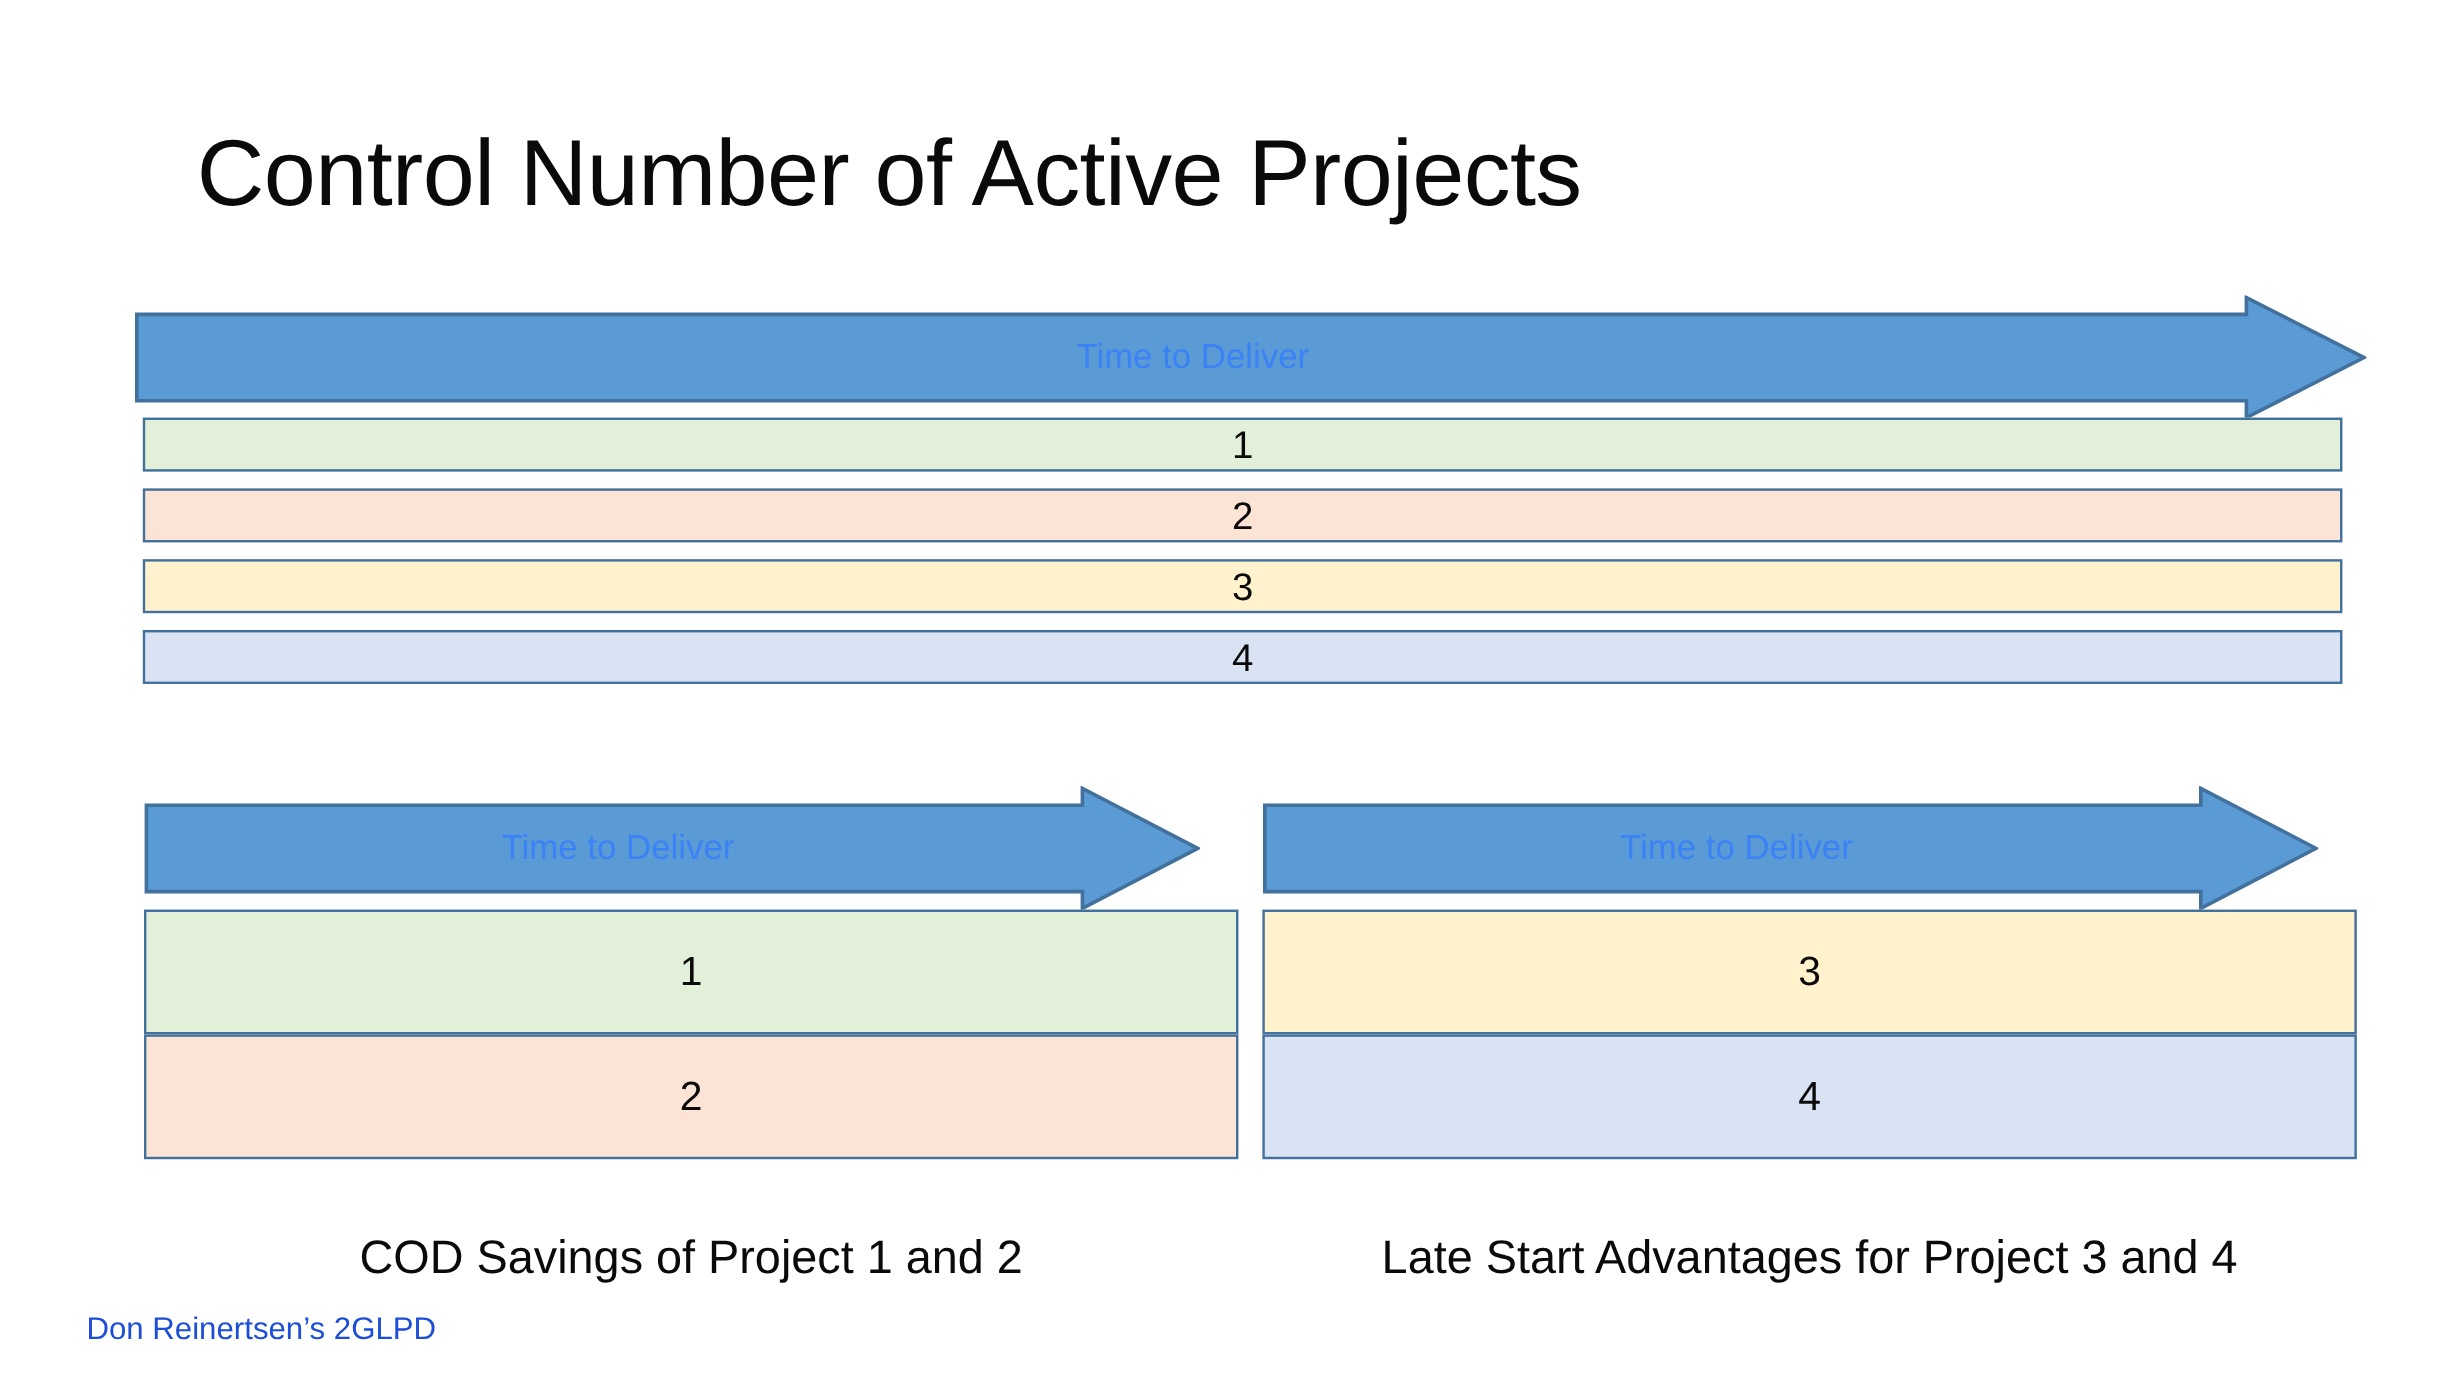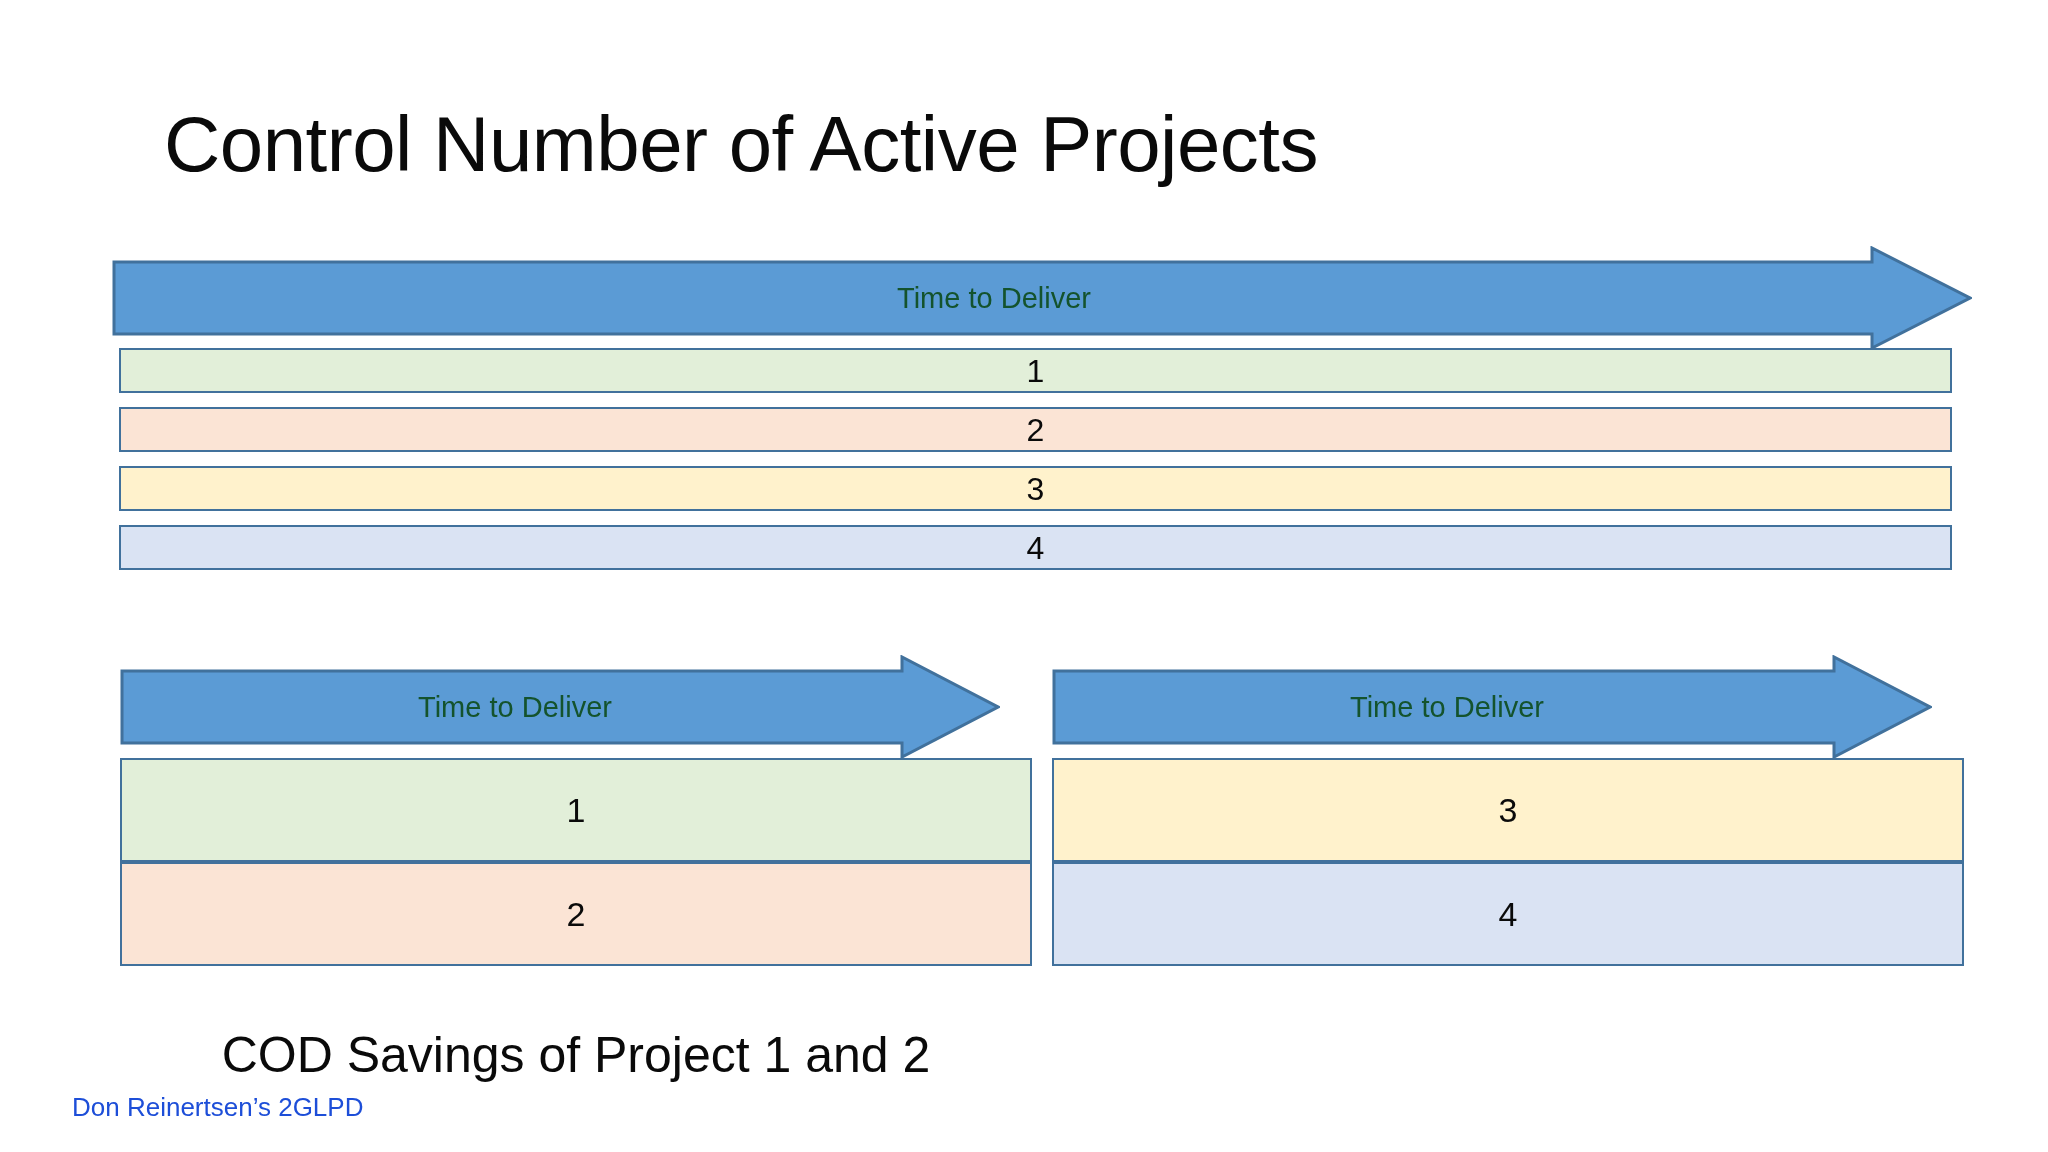--- a/index.html
+++ b/index.html
@@ -17,21 +17,21 @@
     color:#0a0a0a;white-space:nowrap;letter-spacing:-0.5px;
     font-family:"Liberation Sans",sans-serif;
   }
 
   
   .arrow{position:absolute;}
   .arrow svg{display:block;width:100%;height:100%;}
   .arrow .arrow-label{
     position:absolute;left:0;top:0;right:0;bottom:0;
     display:flex;align-items:center;justify-content:center;
-    color:#14532d;font-size:29px;font-weight:400;
+    color:#3b82f6;font-size:29px;font-weight:400;
     font-family:"Liberation Sans",sans-serif;
     pointer-events:none;
   }
   .arrow.a-top .arrow-label{justify-content:center;padding-right:96px;}
   .arrow.a-small .arrow-label{justify-content:center;padding-right:90px;}
 
   
   .bar{
     position:absolute;
     border:2px solid #41719C;
@@ -49,21 +49,21 @@
     box-sizing:border-box;
     display:flex;align-items:center;justify-content:center;
     color:#0a0a0a;
     font-family:"Liberation Sans",sans-serif;
   }
   .pbox .num{font-size:34px;line-height:1;}
 
   
   .caption{
     position:absolute;
-    font-size:50px;line-height:1.1;color:#0a0a0a;
+    font-size:39px;line-height:1.1;color:#0a0a0a;
     font-weight:400;white-space:nowrap;text-align:center;
     font-family:"Liberation Sans",sans-serif;
   }
   .footer{
     position:absolute;left:60px;top:1092px;
     font-size:26px;color:#1d4ed8;white-space:nowrap;
     font-family:"Liberation Sans",sans-serif;
   }
 </style>
 </head>
@@ -116,16 +116,17 @@
     <div class="arrow-label">Time to Deliver</div>
   </div>
 
   <div class="pbox" style="left:1040px;top:758px;width:912px;height:104px;background:#FFF2CC;">
     <span class="num">3</span>
   </div>
   <div class="pbox" style="left:1040px;top:862px;width:912px;height:104px;background:#DAE3F3;">
     <span class="num">4</span>
   </div>
 
+  <div class="caption" style="left:1040px;top:1028px;width:912px;">Late Start Advantages for Project 3 and 4</div>
 
   <div class="footer">Don Reinertsen’s 2GLPD</div>
 
 </div>
 
 </body></html>

